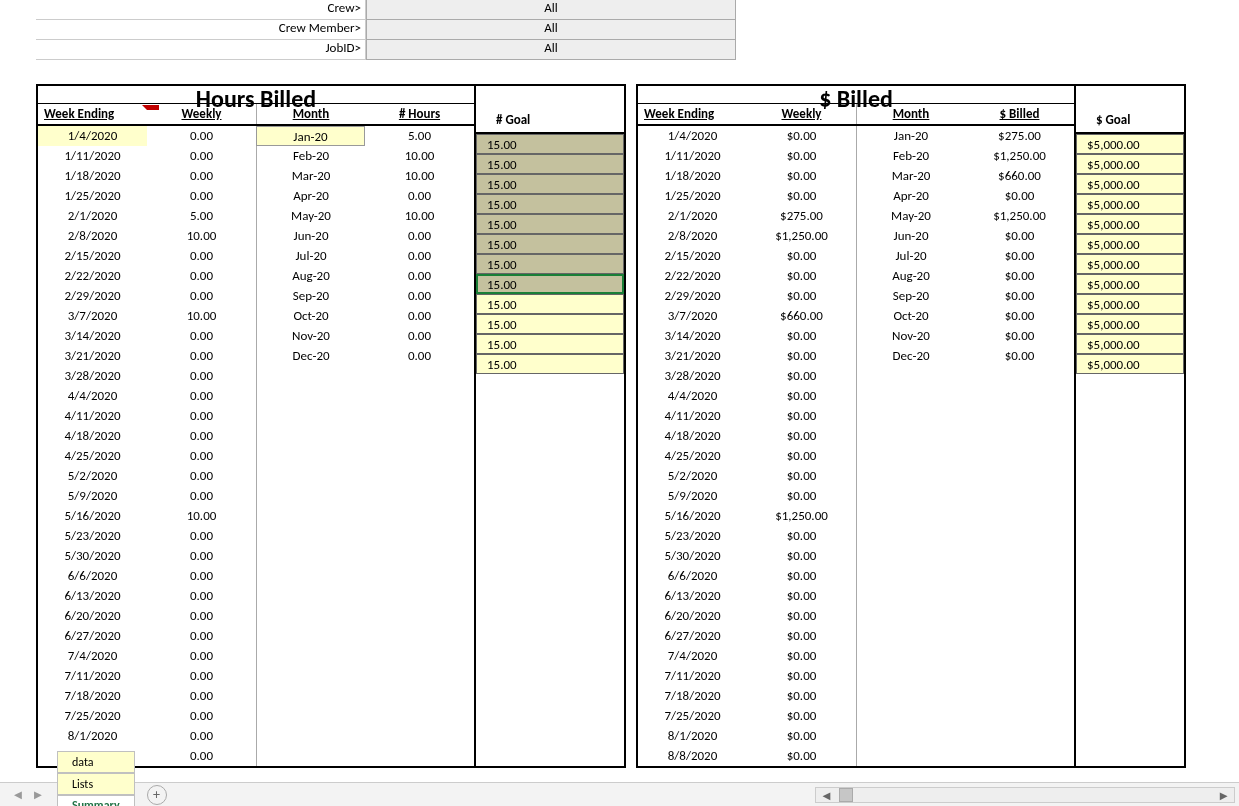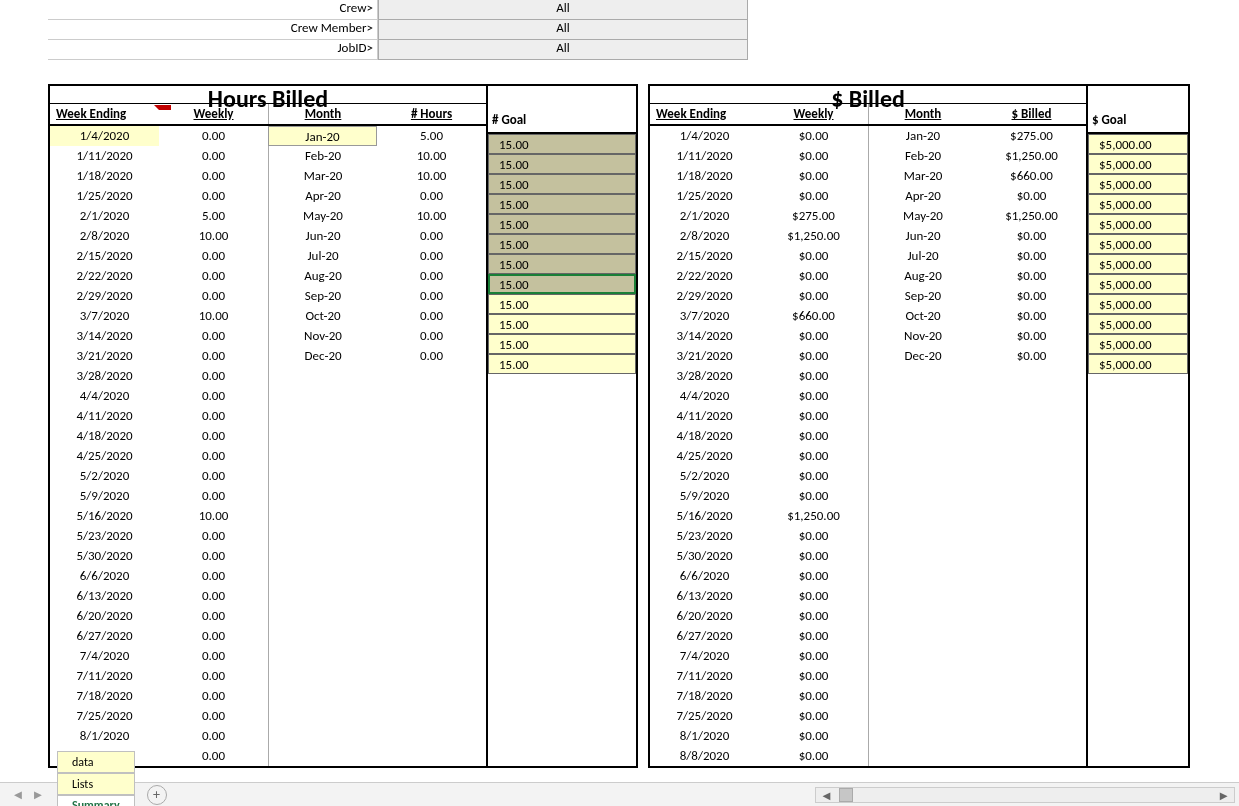--- a/index.html
+++ b/index.html
@@ -1,47 +1,47 @@
 <!DOCTYPE html>
 <html><head>
 <meta charset="utf-8">
 <style>
   * { box-sizing: border-box; }
   html,body { margin:0; padding:0; font-family: Calibri, Arial, sans-serif; font-size:13px; color:#000; background:#fff; }
   .viewport { width:1239px; height:806px; position:relative; background:#fff; overflow:hidden; }
-  .sheet { position:absolute; left:48px; top:0; background:#fff; }
+  .sheet { position:absolute; left:36px; top:0; background:#fff; }
 
   .filter-row { display:flex; height:20px; }
   .filter-label { width:330px; text-align:right; padding-right:4px; background:#fff; border:1px solid #ccc; border-top:none; border-left:none; }
   .filter-value { width:370px; text-align:center; background:#eee; border:1px solid #aaa; border-top:none; }
 
   .tables { display:flex; margin-top:24px; gap:0; }
   .block { }
   .hours-block { width:440px; border:2px solid #000; }
   .goal-col { width:150px; border:2px solid #000; border-left:none; }
   .spacer-col { width:0px; }
   .dollar-block { width:440px; border:2px solid #000; margin-left:10px; }
-  .dgoal-col { width:102px; border:2px solid #000; border-left:none; }
+  .dgoal-col { width:110px; border:2px solid #000; border-left:none; }
 
   .title-row { text-align:center; font-weight:bold; font-size:24px; height:18px; line-height:26px; border-bottom:1px solid #000; }
   .head-row { display:flex; font-weight:bold; height:22px; line-height:20px; border-bottom:2px solid #000;text-decoration:underline; }
   .head-row > div { padding:0 6px; }
   .data-row { display:flex; height:20px; line-height:20px; }
 
   .c-we { width:110px; text-align:center; }
   .c-wk { width:110px; text-align:center; }
   .c-mo { width:110px; text-align:center; border-left:1px solid #aaa; }
   .c-hr { width:110px; text-align:center; }
 
   .h-we { width:110px; text-align:left; padding-left:6px }
   .h-wk { width:110px; text-align:center; }
   .h-mo { width:110px; text-align:center; border-left:1px solid #aaa; }
   .h-hr { width:110px; text-align:center; }
 
-  .goal-head { font-weight:bold; height:48px; line-height:68px; padding-left:4px; border-bottom:2px solid #000; font-size:13px; display:flex; align-items:flex-end; }
+  .goal-head { font-weight:bold; height:48px; line-height:68px; padding-left:20px; border-bottom:2px solid #000; font-size:13px; display:flex; align-items:flex-end; }
   .goal-head > span { line-height:20px; margin-bottom:2px;}
   .goal-cell { height:20px; line-height:20px; padding-left:10px; border:1px solid #666; }
 
   .yellow { background:#ffffcc; }
   .olive  { background:#c4c19e; }
   .sel    { outline:2px solid #1a7f37; outline-offset:-2px; }
 
   .tri { position:absolute; width:0;height:0;border-left:5px solid transparent;border-top:5px solid #c00000; }
 
   

